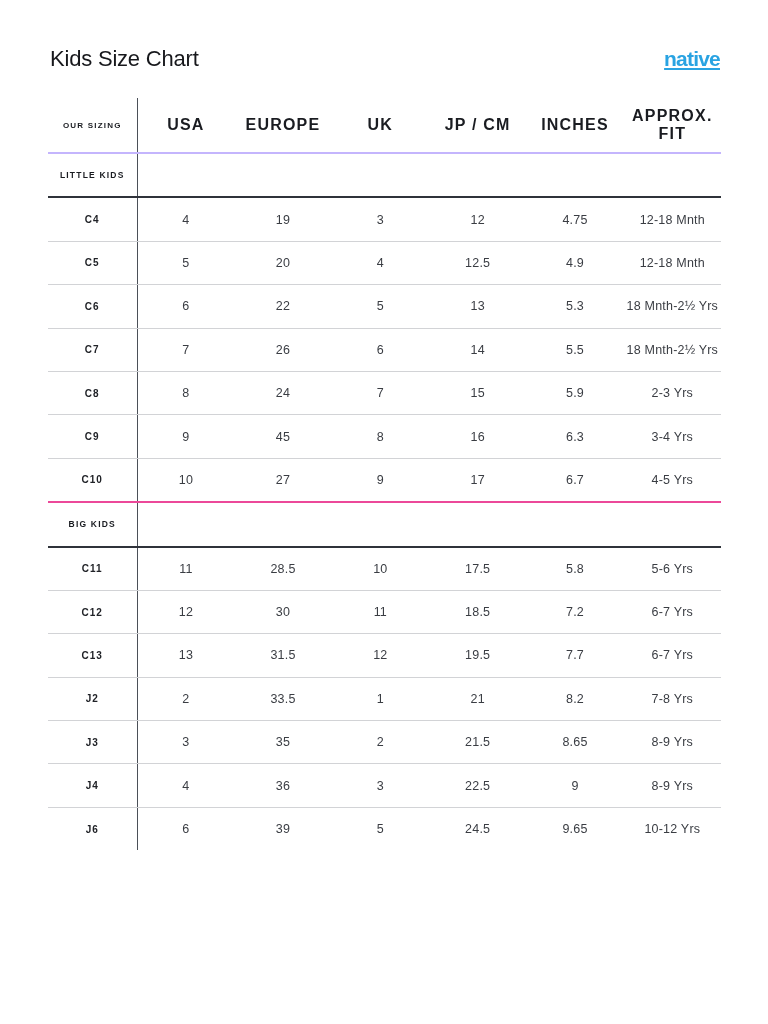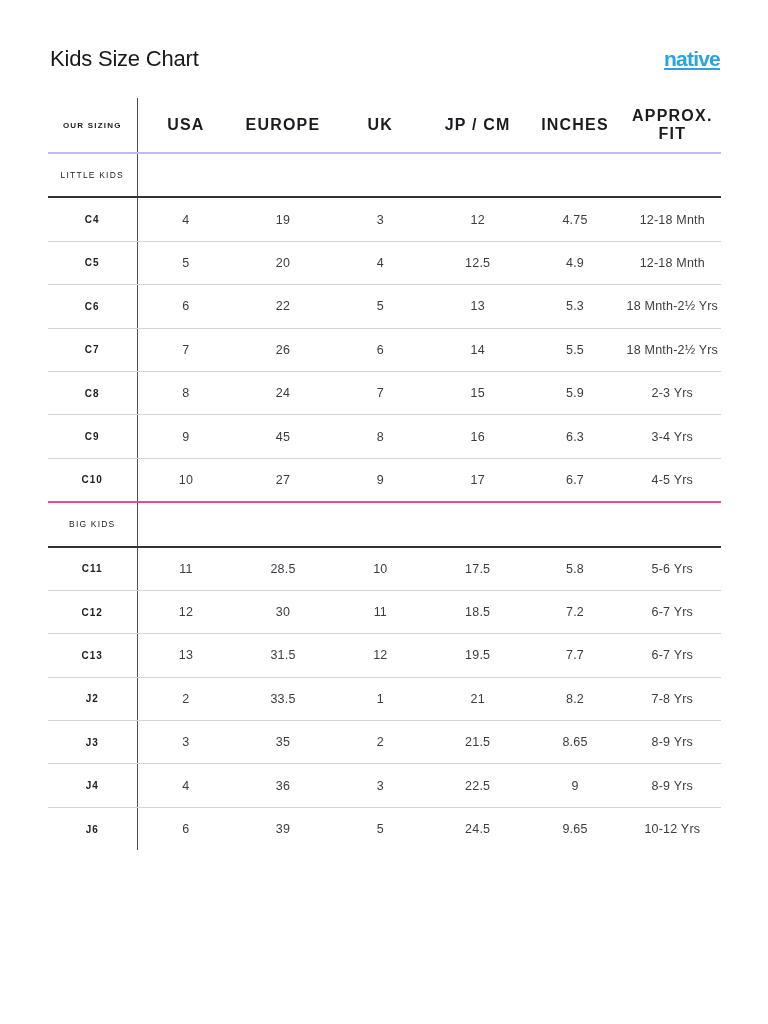--- a/index.html
+++ b/index.html
@@ -36,21 +36,21 @@
   .v-border { border-right: 1.5px solid #4b5058; }
 
   .col-header {
     font-size: 16px; font-weight: 700; letter-spacing: 1.2px; color: #1a1c21;
   }
   .our-sizing-header {
     font-size: 8px; font-weight: 700; letter-spacing: 1.2px; color: #1a1c21;
   }
   tr.section td { border-bottom: 2px solid #2f333a; }
   .section-label {
-    font-size: 8.5px; font-weight: 400; letter-spacing: 1.2px; color: #1a1c21;
+    font-size: 8.5px; font-weight: 700; letter-spacing: 1.2px; color: #1a1c21;
   }
   tr.data td { border-bottom: 1.5px solid #d2d3d6; }
   tr.data.dark-bottom td { border-bottom: 2px solid #ec4899; }
   tr.data.last td { border-bottom: none; }
   .size-label {
     font-size: 10px; font-weight: 700; letter-spacing: 1px; color: #202227;
   }
   .cell {
     font-size: 12.5px; font-weight: 400; letter-spacing: 0.2px; color: #3a3d43;
   }

